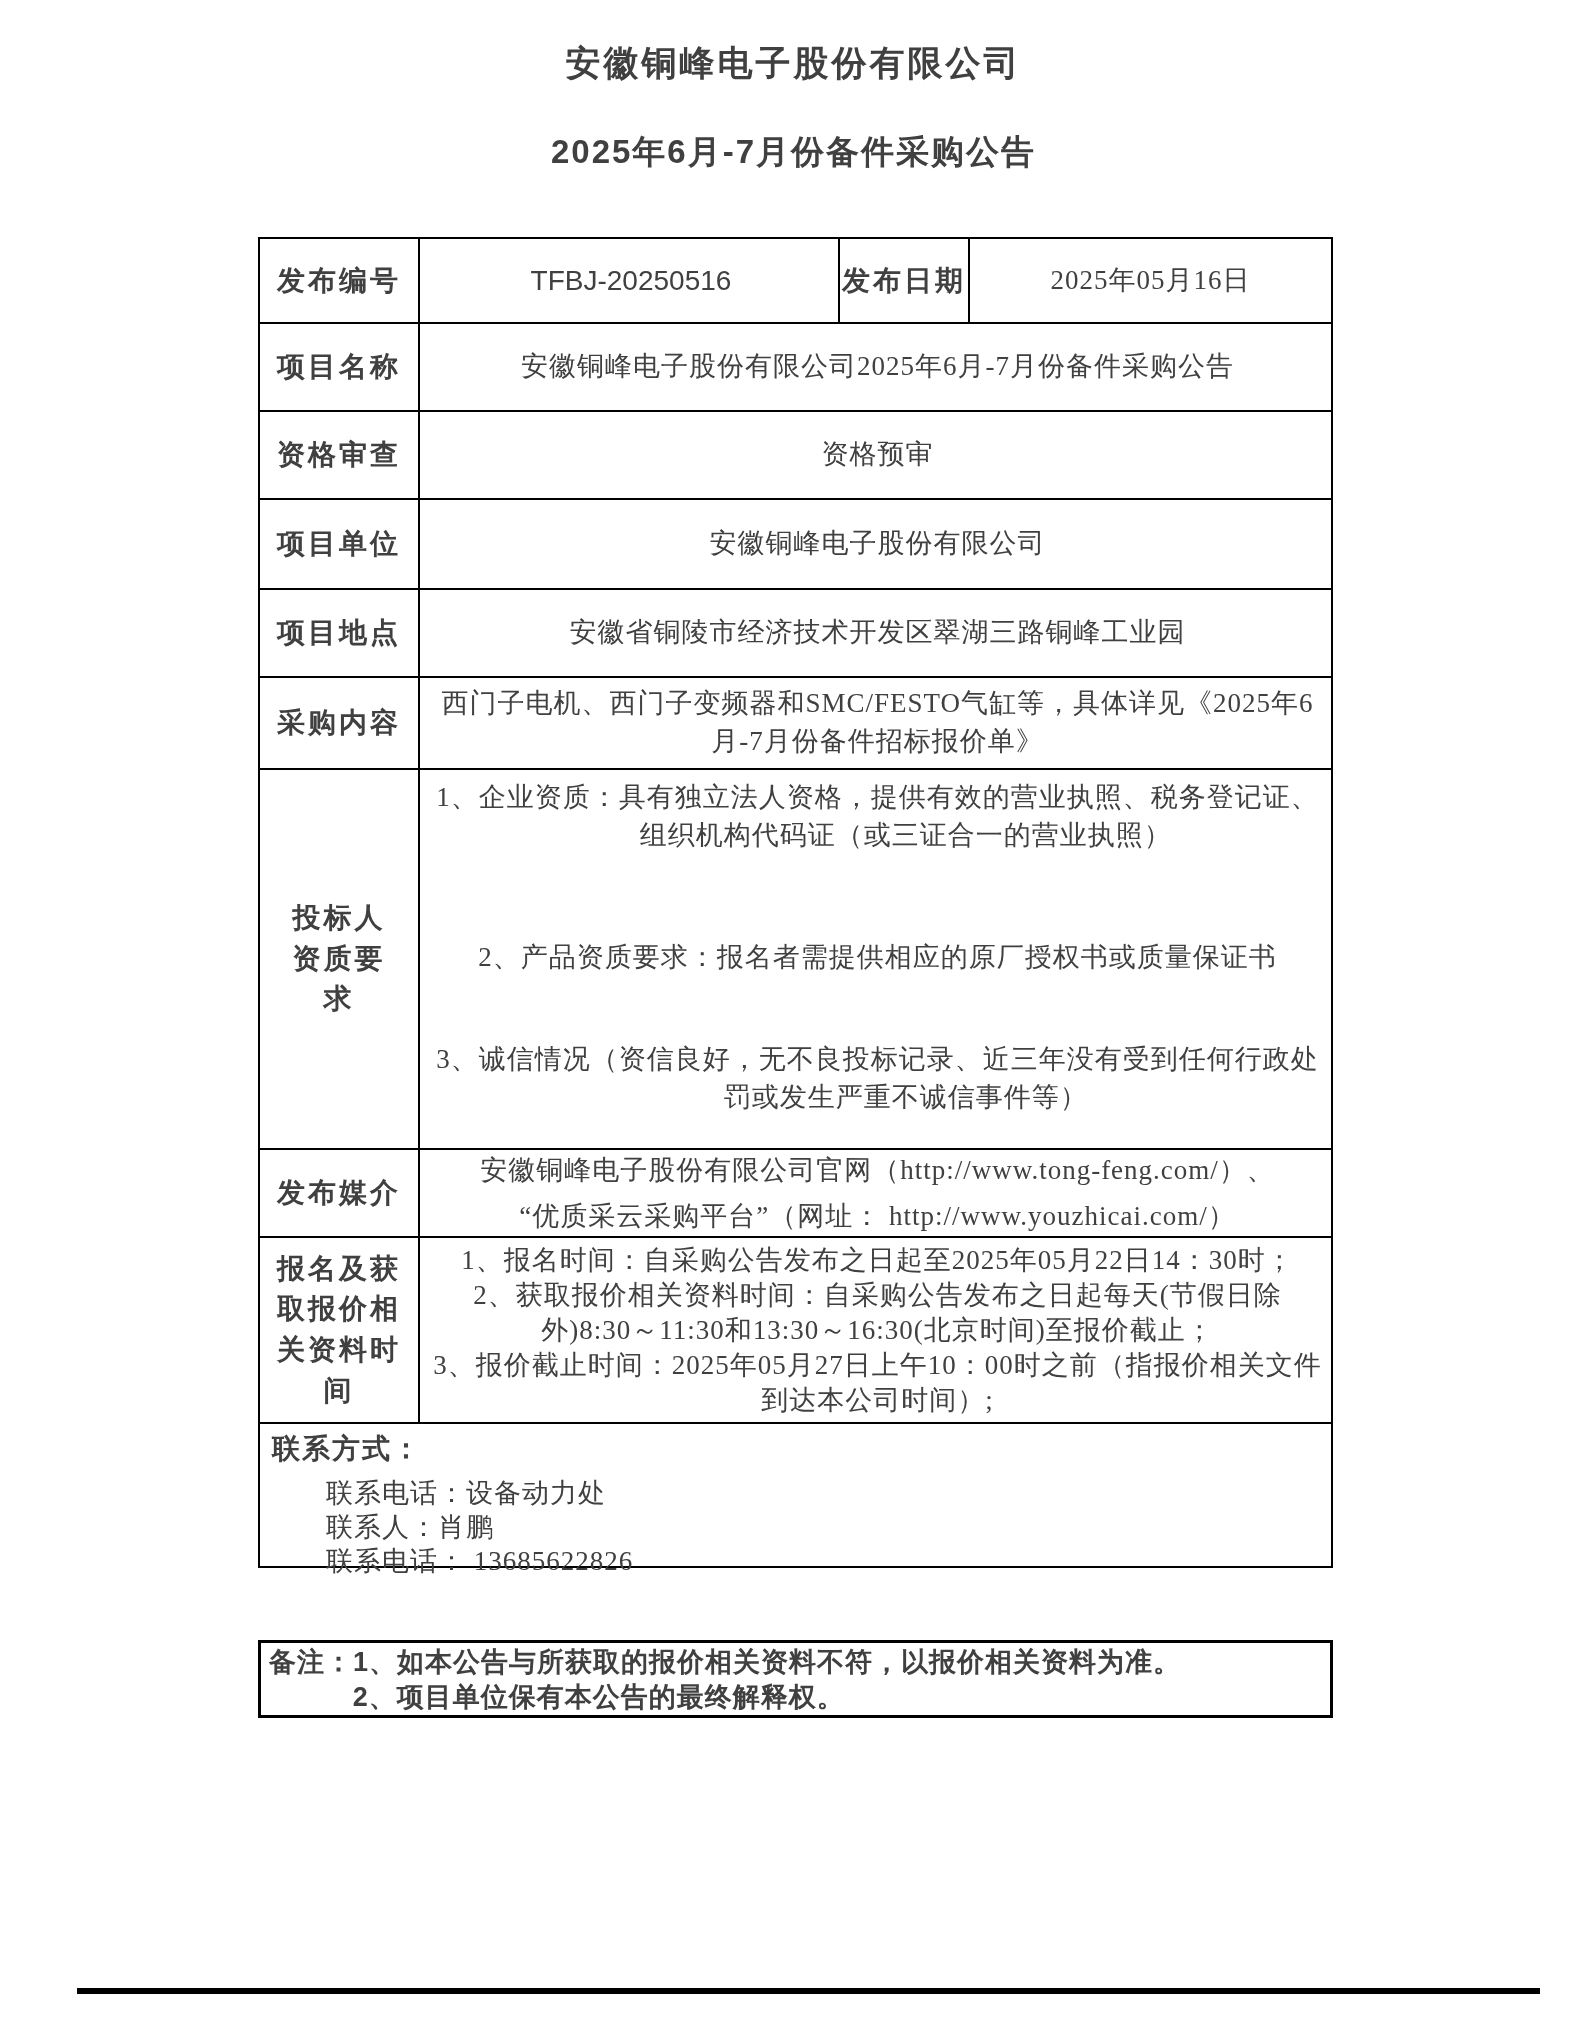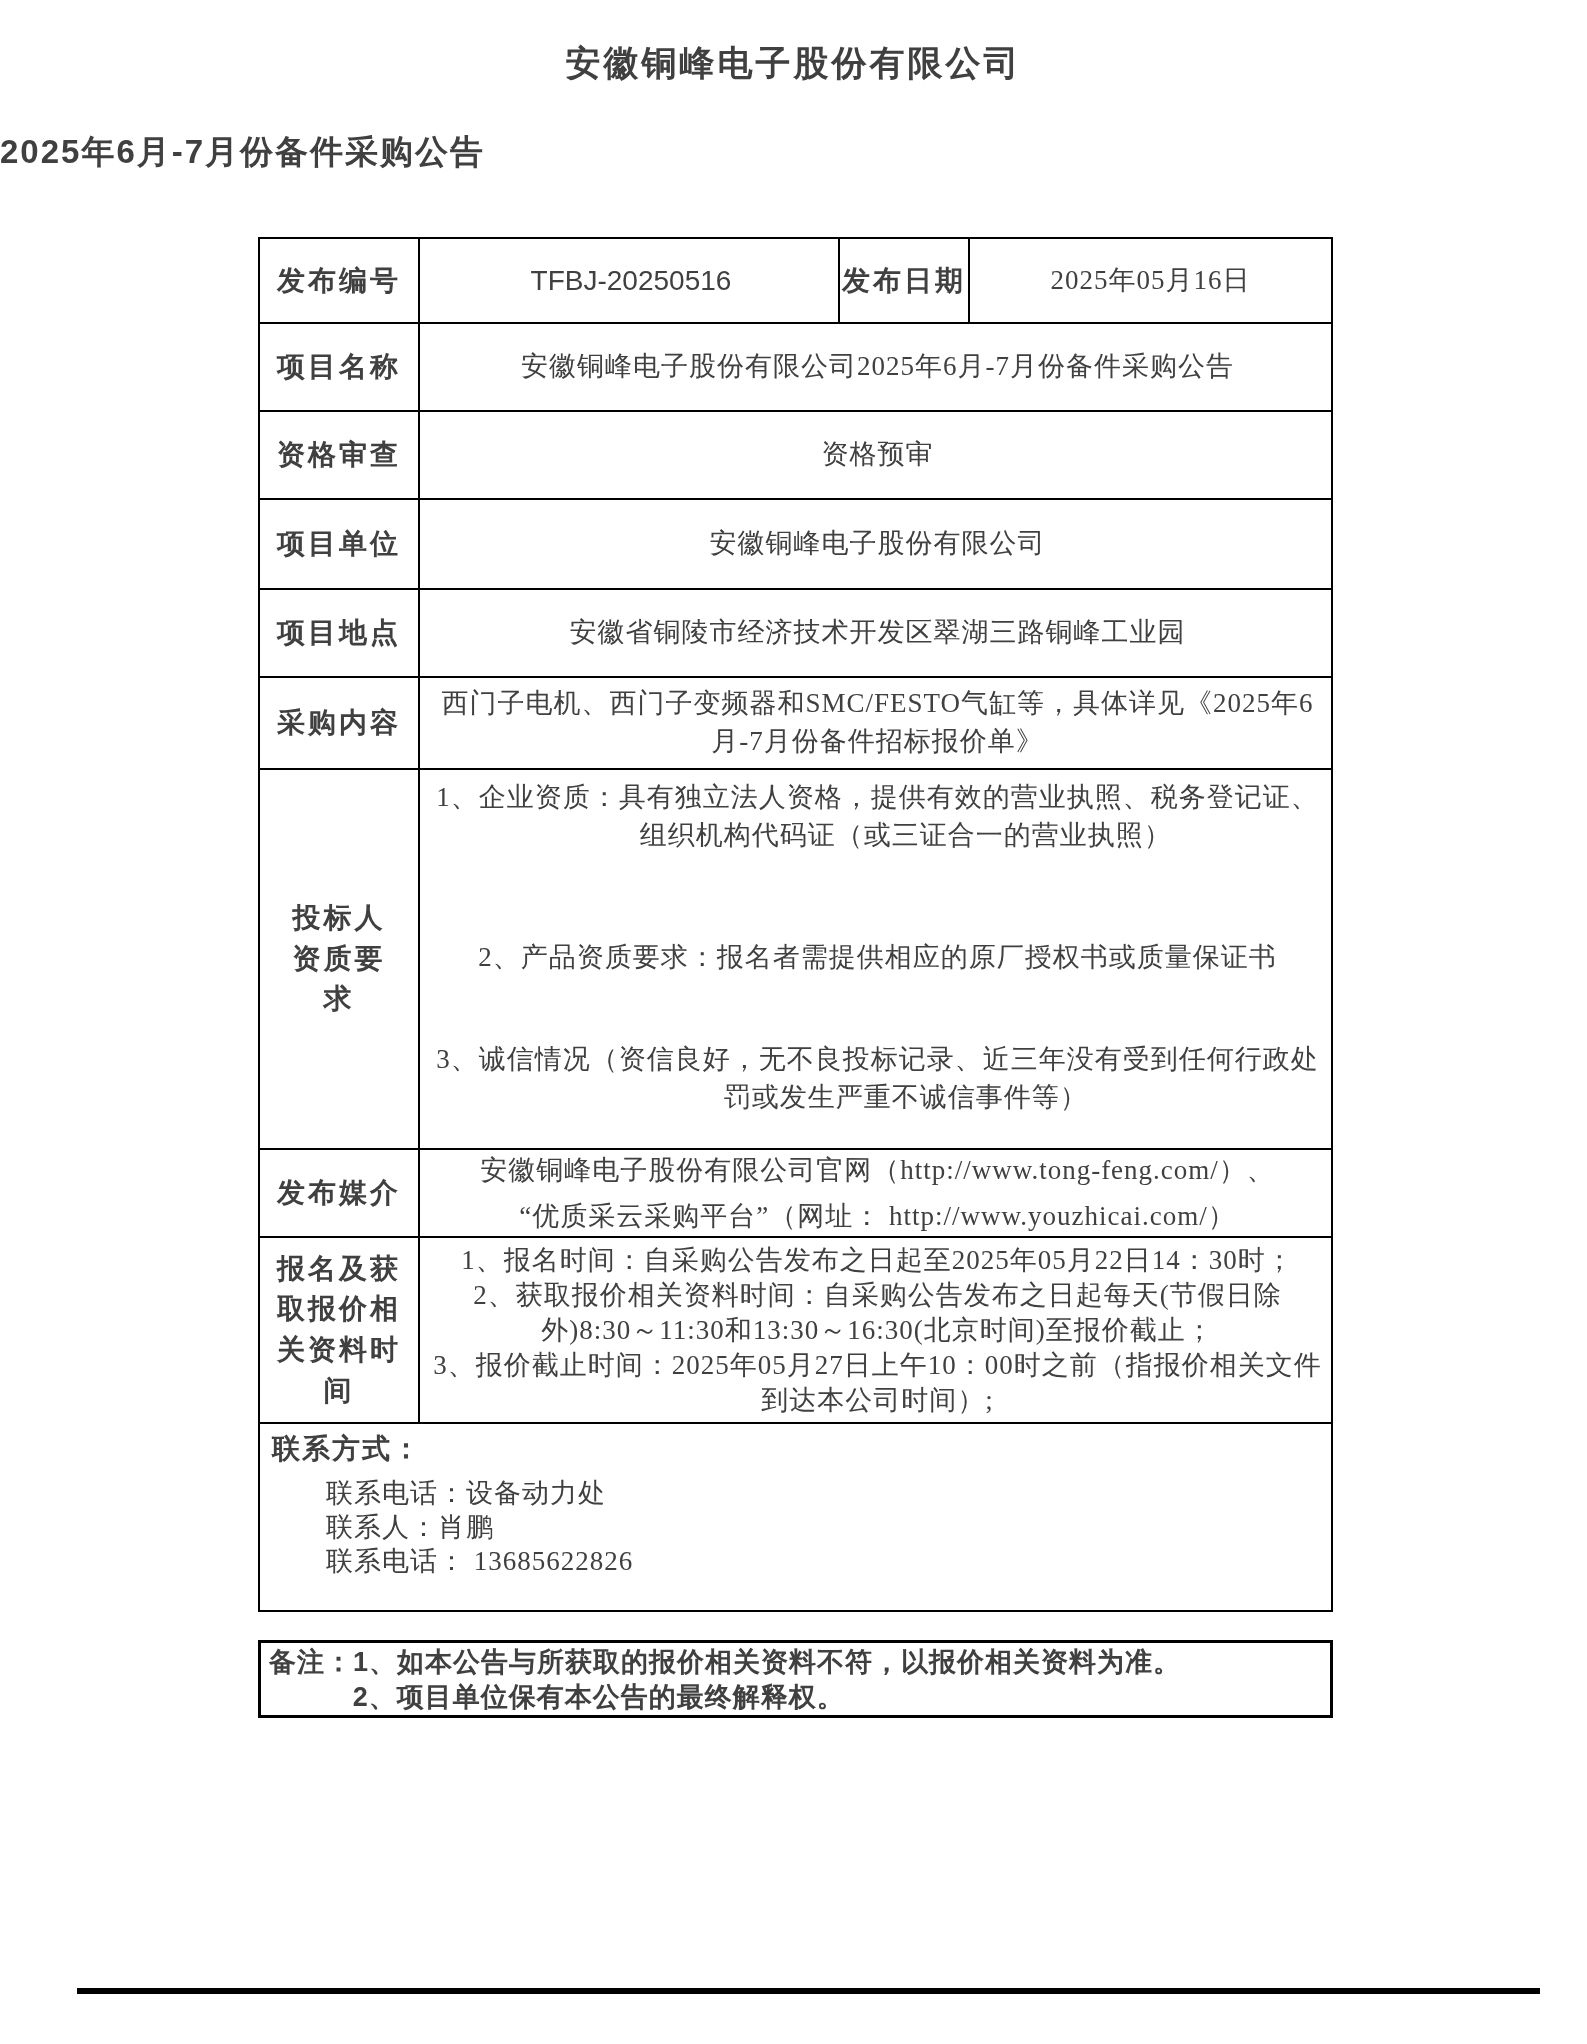--- a/index.html
+++ b/index.html
@@ -11,21 +11,21 @@
     color:#404040;
     overflow:hidden;
   }
   .title1{
     position:absolute;top:40px;left:0;width:1587px;
     text-align:center;font-family:"Liberation Sans","DejaVu Sans",sans-serif;
     font-weight:bold;font-size:35px;letter-spacing:3px;margin:0;
   }
   .title2{
     position:absolute;top:130px;left:0;width:1587px;
-    font-family:"Liberation Sans","DejaVu Sans",sans-serif;
+    text-align:center;font-family:"Liberation Sans","DejaVu Sans",sans-serif;
     font-weight:bold;font-size:33px;letter-spacing:2px;margin:0;
   }
   .tbl{
     position:absolute;left:258px;top:237px;width:1075px;
     border:2px solid #000;box-sizing:border-box;
     font-size:27px;line-height:1.4;
   }
   .row{display:flex;border-bottom:2px solid #000;box-sizing:border-box;}
   .row:last-child{border-bottom:none;}
   .cell{box-sizing:border-box;}
@@ -33,21 +33,21 @@
     width:160px;flex:0 0 160px;border-right:2px solid #000;
     display:flex;align-items:center;justify-content:center;text-align:center;
     font-family:"Liberation Sans","DejaVu Sans",sans-serif;
     font-weight:bold;font-size:28px;letter-spacing:3px;
   }
   .val{
     flex:1 1 auto;display:flex;flex-direction:column;justify-content:center;
     padding:4px 8px 4px 12px;letter-spacing:1px;text-align:center;
   }
   .h85{height:85px;} .h88{height:88px;} .h90{height:90px;} .h92{height:92px;}
-  .h104{height:88px;} .h186{height:186px;} .h194{height:186px;justify-content:flex-end;} .h380{height:380px;}
+  .h104{height:88px;} .h186{height:186px;} .h194{height:142px;justify-content:flex-end;} .h380{height:380px;}
   .r1lab2{width:132px;flex:0 0 132px;border-left:2px solid #000;border-right:2px solid #000;}
   .r1val{flex:1 1 auto;}
   .r1date{width:361px;flex:0 0 361px;justify-content:center;align-items:center;display:flex;padding:0;letter-spacing:1px;}
   .latin{font-family:"Liberation Sans","DejaVu Sans",sans-serif;font-size:28px;letter-spacing:0;}
   .labwrap4{display:inline-block;width:4.05em;line-height:1.45;}
   .labwrap5{display:inline-block;width:5.05em;line-height:1.45;}
   .quals{justify-content:flex-start;padding-top:8px;}
   .hang{padding-left:2.1em;text-indent:-2.1em;line-height:38px;}
   .q2{margin-top:84px;}
   .q3{margin-top:64px;}

